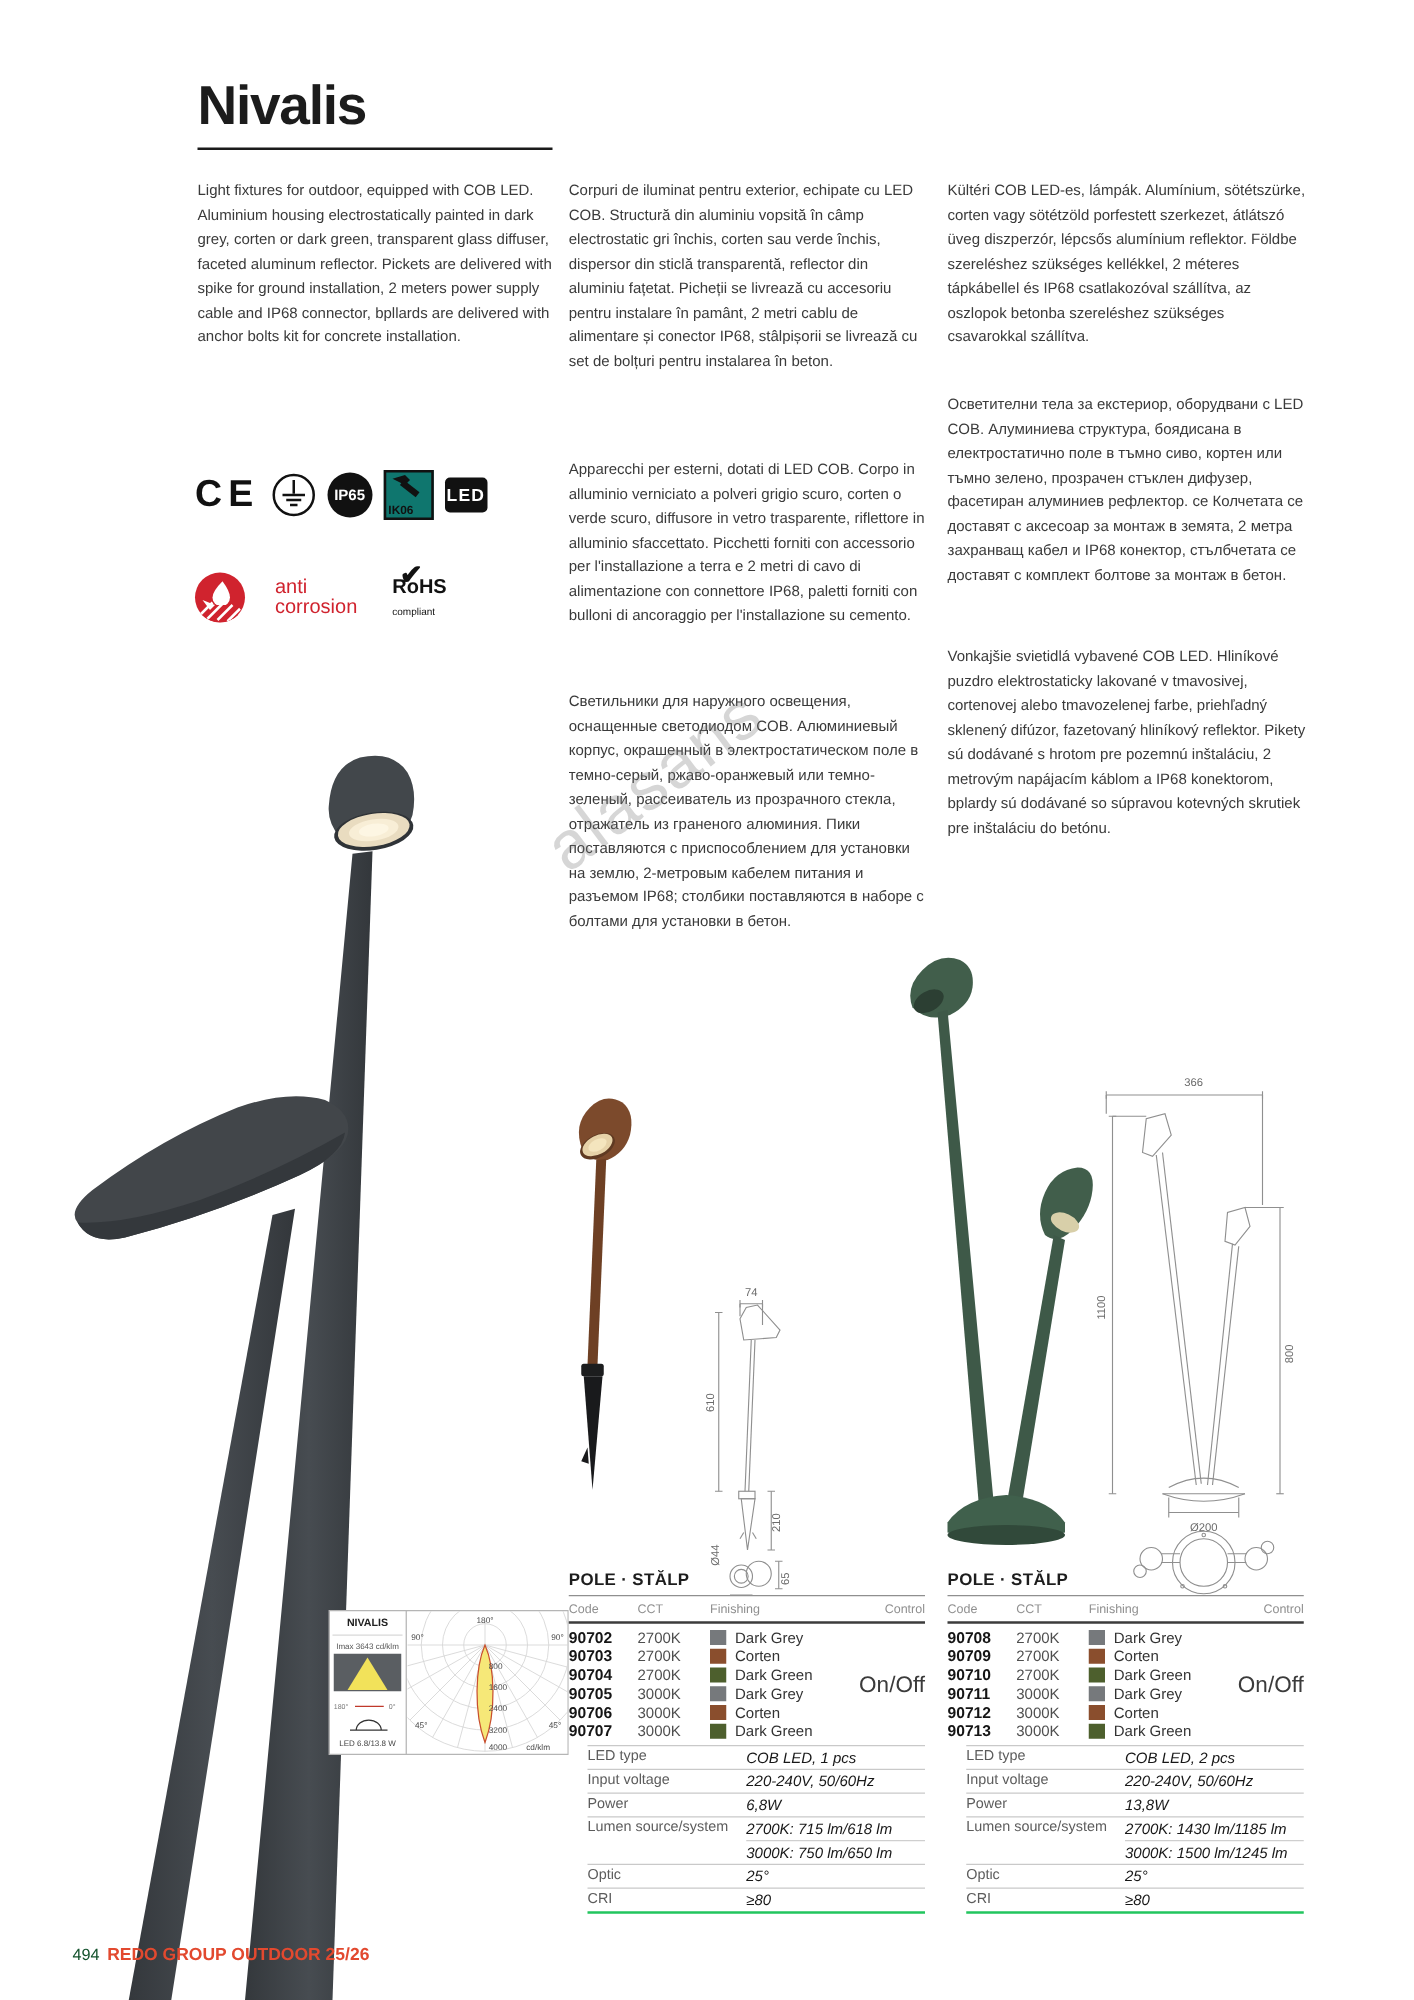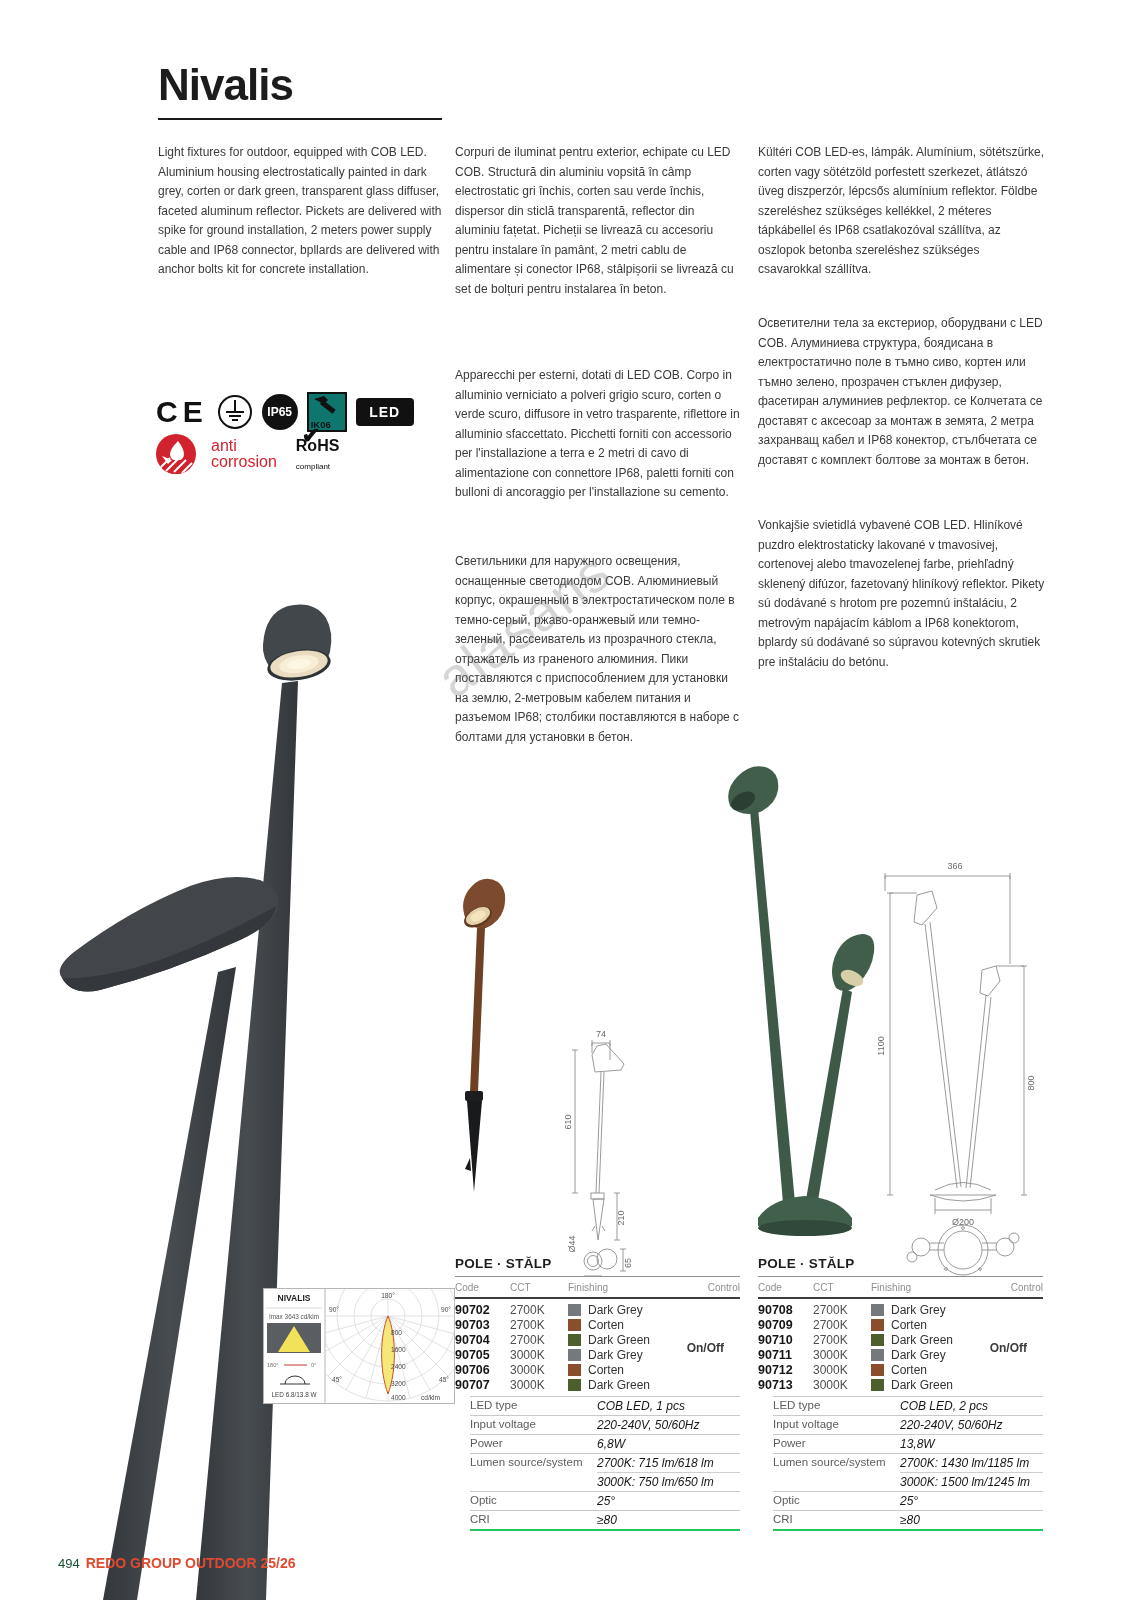--- a/index.html
+++ b/index.html
@@ -11,42 +11,42 @@
   .desc{font-size:12px;line-height:19.5px;color:#3a3a3a;}
   .watermark{font-size:54px;color:rgba(120,120,120,0.30);transform:rotate(-37deg);
              transform-origin:left top;letter-spacing:2px;pointer-events:none;z-index:3;}
   
   .icon-row{display:flex;align-items:center;gap:9px;}
   .ce{font-size:30px;font-weight:800;letter-spacing:5px;color:#111;}
   .ip65{width:36px;height:36px;border-radius:50%;background:#111;color:#fff;font-size:12px;
         font-weight:700;display:flex;align-items:center;justify-content:center;}
   .ik06{width:36px;height:36px;border:2px solid #111;position:relative;background:#0f766e;}
   .ik06 span{position:absolute;left:2px;bottom:0px;font-size:9.5px;font-weight:700;color:#111;}
-  .led{width:58px;height:28px;border-radius:4px;background:#111;color:#fff;font-weight:800;
+  .led{width:34px;height:28px;border-radius:4px;background:#111;color:#fff;font-weight:800;
        font-size:14px;display:flex;align-items:center;justify-content:center;letter-spacing:1px;}
   .anti-circle{width:40px;height:40px;border-radius:50%;background:#d0232e;position:relative;overflow:hidden;}
   .anti-text{color:#d0232e;font-size:16px;line-height:16px;margin-left:6px;}
   .rohs{margin-left:10px;position:relative;padding-top:2px;}
   .rohs .check{position:absolute;top:-12px;left:6px;font-size:22px;font-weight:800;color:#111;}
   .rohs .word{font-size:16px;font-weight:800;color:#111;line-height:14px;margin-top:20px;}
   .rohs .sub{font-size:8px;color:#111;}
   
   .spec-table{width:285px;font-size:12px;z-index:4;}
   .tbl-title{font-size:13.5px;font-weight:700;color:#1d1d1d;letter-spacing:.3px;padding-bottom:5px;
              border-bottom:1px solid #8f8f8f;}
   .tbl-head{display:grid;grid-template-columns:55px 58px 1fr 52px;color:#8f8f8f;font-size:10px;
             padding:5px 0 4px 0;border-bottom:2px solid #3c3c3c;}
   .tbl-head .last{text-align:right;}
   .rows-wrap{position:relative;padding:3px 0 4px 0;}
   .prod-row{display:grid;grid-template-columns:55px 58px 20px 1fr;height:15px;align-items:center;}
   .prod-row .code{font-weight:700;color:#151515;font-size:12.5px;}
   .prod-row .cct{color:#4e4e4e;}
   .swatch{width:13px;height:12px;display:inline-block;}
   .prod-row .finish{color:#333;}
-  .control-val{position:absolute;right:16px;top:50%;transform:translateY(-50%);color:#3b3b3b;font-size:12px;font-weight:bold;}
+  .control-val{position:absolute;right:0;top:50%;transform:translateY(-50%);color:#3b3b3b;font-size:18px;}
   .spec-row{display:flex;border-top:1px solid #c9c9c9;padding:2px 0;margin-left:15px;}
   .spec-row .sl{width:127px;flex:0 0 127px;color:#5c5c5c;font-size:11.5px;}
   .spec-row .sv{color:#171717;font-size:12px;flex:1;font-style:italic;}
   .sv .l2{display:block;border-top:1px solid #cfcfcf;margin-top:2px;padding-top:2px;}
   .spec-row.end{border-bottom:2px solid #22c55e;}
   
   .footer{z-index:6;font-size:13px;display:flex;gap:6px;align-items:baseline;}
   .footer .num{color:#14532d;margin-top:20px;}
   .footer .brand{color:#e2492f;font-weight:800;font-size:14px;}
   svg text{font-family:"Liberation Sans",sans-serif;}
@@ -58,40 +58,40 @@
 <div class="abs title-rule" style="left:158px;top:118px;width:284px;"></div>
 
 <div class="abs desc" style="left:158px;top:143px;width:284px;">Light fixtures for outdoor, equipped with COB LED. Aluminium housing electrostatically painted in dark grey, corten or dark green, transparent glass diffuser, faceted aluminum reflector. Pickets are delivered with spike for ground installation, 2 meters power supply cable and IP68 connector, bpllards are delivered with anchor bolts kit for concrete installation.</div>
 <div class="abs desc" style="left:455px;top:143px;width:287px;">Corpuri de iluminat pentru exterior, echipate cu LED COB. Structură din aluminiu vopsită în câmp electrostatic gri închis, corten sau verde închis, dispersor din sticlă transparentă, reflector din aluminiu fațetat. Picheții se livrează cu accesoriu pentru instalare în pamânt, 2 metri cablu de alimentare și conector IP68, stâlpișorii se livrează cu set de bolțuri pentru instalarea în beton.</div>
 <div class="abs desc" style="left:455px;top:366px;width:287px;">Apparecchi per esterni, dotati di LED COB. Corpo in alluminio verniciato a polveri grigio scuro, corten o verde scuro, diffusore in vetro trasparente, riflettore in alluminio sfaccettato. Picchetti forniti con accessorio per l'installazione a terra e 2 metri di cavo di alimentazione con connettore IP68, paletti forniti con bulloni di ancoraggio per l'installazione su cemento.</div>
 <div class="abs desc" style="left:455px;top:552px;width:287px;">Светильники для наружного освещения, оснащенные светодиодом COB. Алюминиевый корпус, окрашенный в электростатическом поле в темно-серый, ржаво-оранжевый или темно-зеленый, рассеиватель из прозрачного стекла, отражатель из граненого алюминия. Пики поставляются с приспособлением для установки на землю, 2-метровым кабелем питания и разъемом IP68; столбики поставляются в наборе с болтами для установки в бетон.</div>
 <div class="abs desc" style="left:758px;top:143px;width:287px;">Kültéri COB LED-es, lámpák. Alumínium, sötétszürke, corten vagy sötétzöld porfestett szerkezet, átlátszó üveg diszperzór, lépcsős alumínium reflektor. Földbe szereléshez szükséges kellékkel, 2 méteres tápkábellel és IP68 csatlakozóval szállítva, az oszlopok betonba szereléshez szükséges csavarokkal szállítva.</div>
 <div class="abs desc" style="left:758px;top:314px;width:287px;">Осветителни тела за екстериор, оборудвани с LED COB. Алуминиева структура, боядисана в електростатично поле в тъмно сиво, кортен или тъмно зелено, прозрачен стъклен дифузер, фасетиран алуминиев рефлектор. се Колчетата се доставят с аксесоар за монтаж в земята, 2 метра захранващ кабел и IP68 конектор, стълбчетата се доставят с комплект болтове за монтаж в бетон.</div>
 <div class="abs desc" style="left:758px;top:516px;width:287px;">Vonkajšie svietidlá vybavené COB LED. Hliníkové puzdro elektrostaticky lakované v tmavosivej, cortenovej alebo tmavozelenej farbe, priehľadný sklenený difúzor, fazetovaný hliníkový reflektor. Pikety sú dodávané s hrotom pre pozemnú inštaláciu, 2 metrovým napájacím káblom a IP68 konektorom, bplardy sú dodávané so súpravou kotevných skrutiek pre inštaláciu do betónu.</div>
 
-<div class="abs icon-row" style="left:156px;top:392px;">
+<div class="abs icon-row" style="left:156px;top:376px;">
   <span class="ce">CE</span>
   <svg width="36" height="36" viewBox="0 0 36 36">
     <circle cx="18" cy="18" r="16" fill="none" stroke="#111" stroke-width="2"></circle>
     <line x1="18" y1="6" x2="18" y2="17" stroke="#111" stroke-width="2"></line>
     <line x1="9" y1="18" x2="27" y2="18" stroke="#111" stroke-width="2"></line>
     <line x1="12" y1="22" x2="24" y2="22" stroke="#111" stroke-width="2"></line>
     <line x1="15" y1="26" x2="21" y2="26" stroke="#111" stroke-width="2"></line>
   </svg>
   <span class="ip65">IP65</span>
   <span class="ik06">
     <svg width="32" height="24" viewBox="0 0 32 24" style="position:absolute;left:1px;top:1px;">
       <polygon points="4,4 14,1 18,5 14,9 10,7" fill="#111"></polygon>
       <rect x="13" y="5" width="16" height="5" transform="rotate(38 13 5)" fill="#111"></rect>
     </svg>
     <span>IK06</span>
   </span>
   <span class="led">LED</span>
 </div>
-<div class="abs icon-row" style="left:156px;top:434px;">
+<div class="abs icon-row" style="left:156px;top:458px;gap:18px;">
   <span class="anti-circle">
     <svg width="40" height="40" viewBox="0 0 40 40">
       <path d="M22 7 Q28 15 28 20 A7 7 0 0 1 14 20 Q14 15 22 7 Z" fill="#fff"></path>
       <path d="M6 26 L34 26 L34 40 L6 40 Z" fill="#d0232e"></path>
       <g stroke="#fff" stroke-width="2">
         <line x1="4" y1="34" x2="14" y2="24"></line>
           <line x1="10" y1="37" x2="22" y2="25"></line>
         <line x1="18" y1="38" x2="30" y2="26"></line>
           <line x1="26" y1="39" x2="36" y2="29"></line>
       </g>

